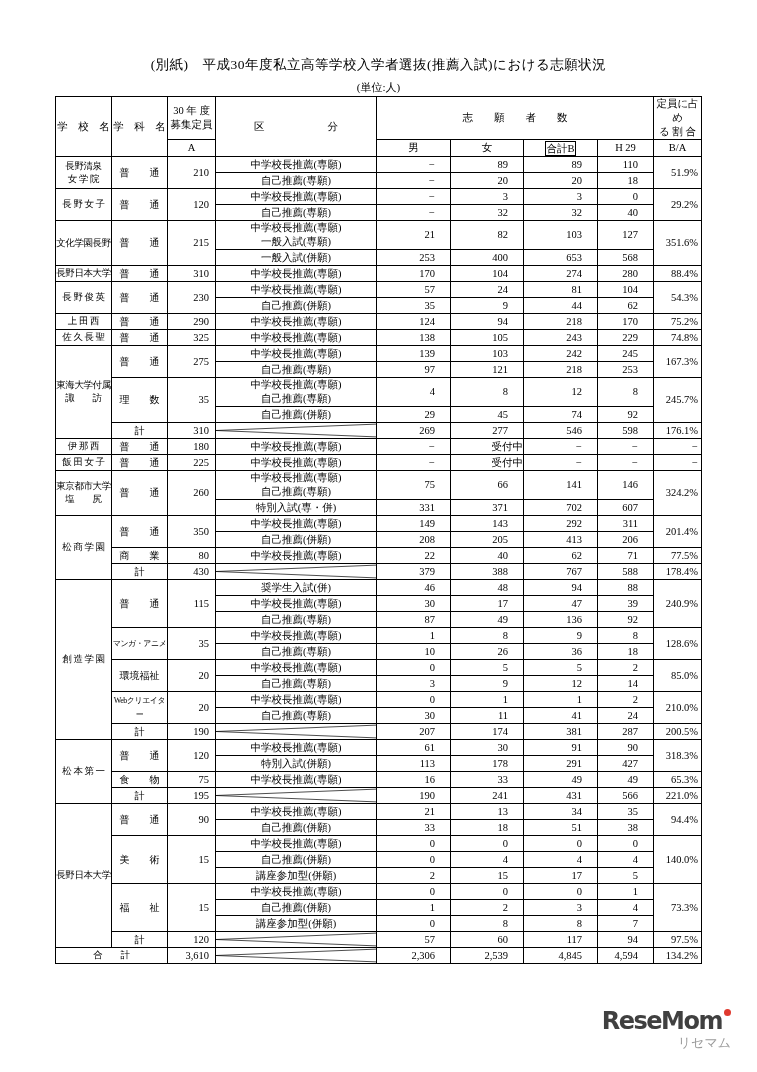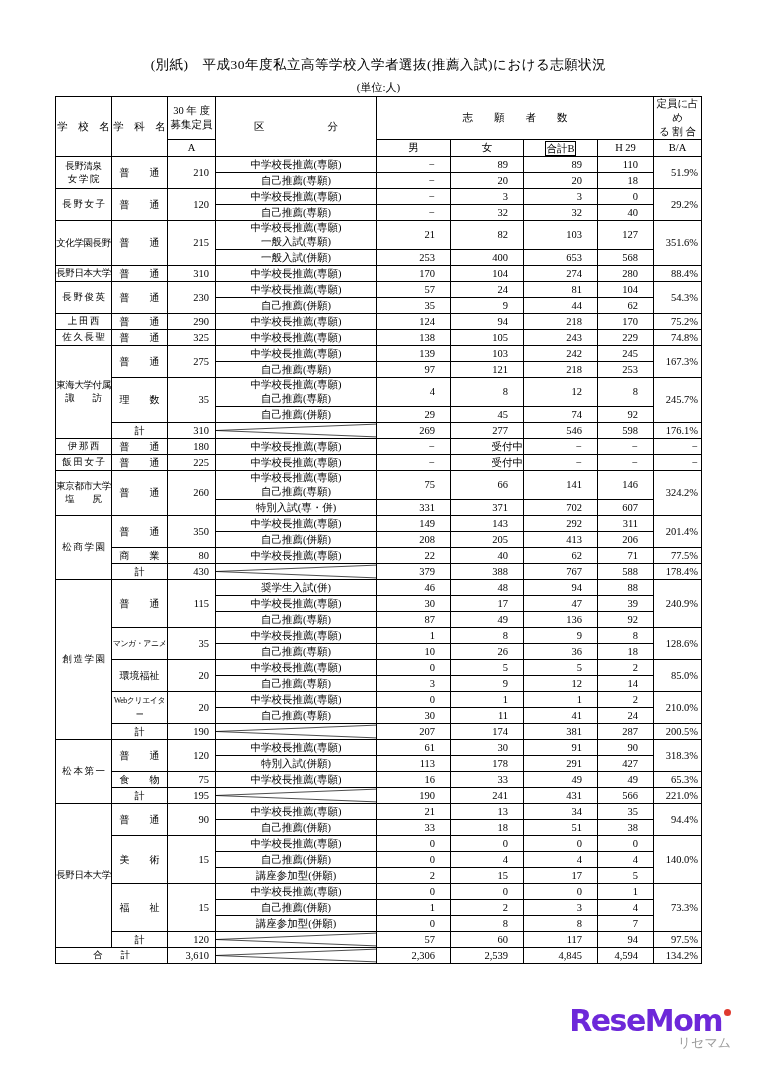--- a/index.html
+++ b/index.html
@@ -51,21 +51,21 @@
   .boxed {
     display: inline-block; border: 1px solid #000;
     padding: 0 0; line-height: 13px;
   }
   .logo {
     position: absolute; right: 26px; bottom: 20px;
     text-align: right;
     font-family: "DejaVu Sans", "Liberation Sans", sans-serif;
   }
   .logo-text {
-    font-size: 30px; font-weight: bold; color: #6d28d9;
+    font-size: 24px; font-weight: bold; color: #404040;
     letter-spacing: -1.5px; line-height: 30px;
   }
   .logo-dot {
     display: inline-block; width: 7px; height: 7px;
     background: #e03a2f; border-radius: 50%;
     vertical-align: top; margin: 3px 0 0 2px;
   }
   .logo-sub { font-size: 13px; color: #9b9b9b; margin-top: -2px; }
 </style>
 </head>

